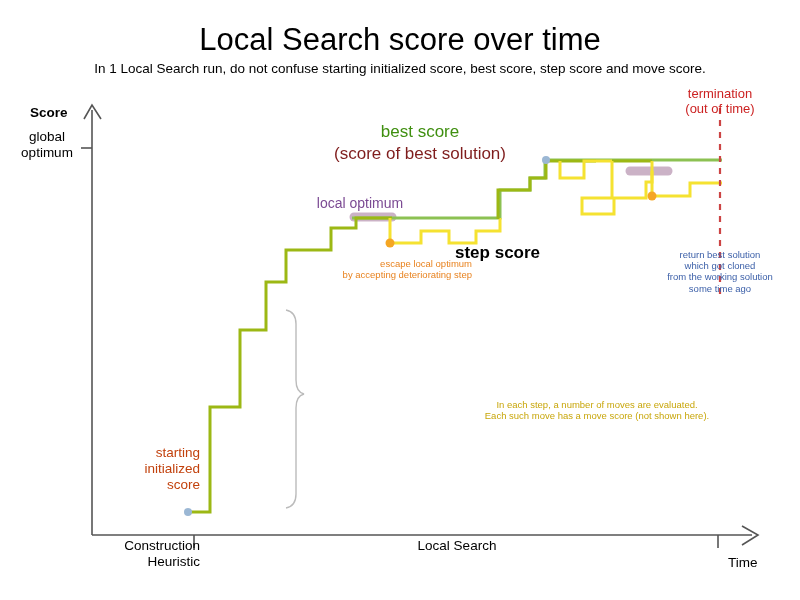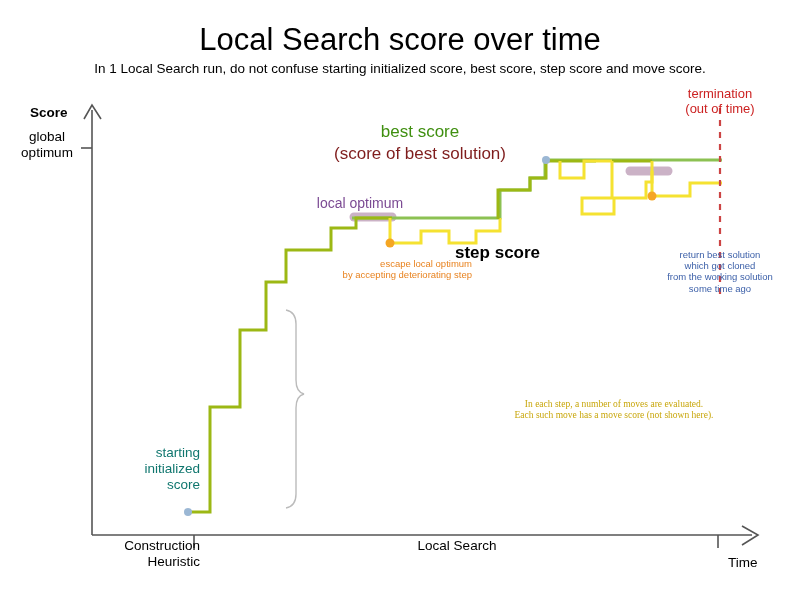--- a/index.html
+++ b/index.html
@@ -15,22 +15,22 @@
   .glob{font-size:13.5px;text-align:center;width:70px;left:12px;top:129px;}
   .ch{font-size:13.5px;text-align:right;width:120px;left:80px;top:538px;}
   .ls{font-size:13.5px;text-align:center;width:160px;left:377px;top:538px;}
   .best{font-size:17px;font-weight:normal;color:#3f8f10;text-align:center;width:240px;left:300px;top:122px;}
   .best2{font-size:17px;color:#7f1d1d;text-align:center;width:300px;left:270px;top:144px;}
   .localopt{font-size:14px;color:#7b4a93;text-align:center;width:180px;left:270px;top:195px;}
   .escape{font-size:9.5px;color:#e8821e;text-align:right;width:200px;left:272px;top:258px;}
   .stepscore{font-size:17px;font-weight:bold;color:#000000;left:455px;top:243px;}
   .term{font-size:13px;color:#cc2222;text-align:center;width:180px;left:630px;top:86px;}
   .ret{font-size:9.5px;color:#3b5fa8;text-align:center;width:180px;left:630px;top:249px;}
-  .moves{font-size:9.5px;color:#c8a60a;text-align:center;width:300px;left:464px;top:399px;font-family:Liberation Serif, serif;}
-  .start{font-size:13.5px;color:#0f766e;text-align:right;width:110px;left:90px;top:445px;}
+  .moves{font-size:9.5px;color:#c8a60a;text-align:center;width:300px;left:447px;top:399px;}
+  .start{font-size:13.5px;color:#c2410c;text-align:right;width:110px;left:90px;top:445px;}
   .law{font-size:13px;color:#999999;left:303px;top:374px;}
 </style>
 </head>
 <body>
 
 <div id="stage">
 
   <svg width="800" height="600" viewBox="0 0 800 600">
 
     <g>

